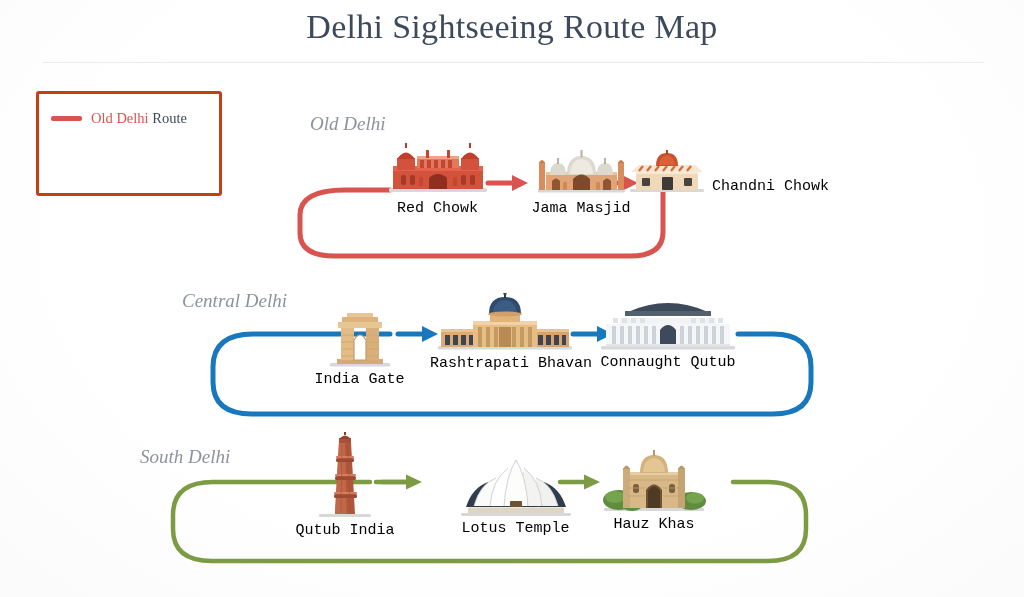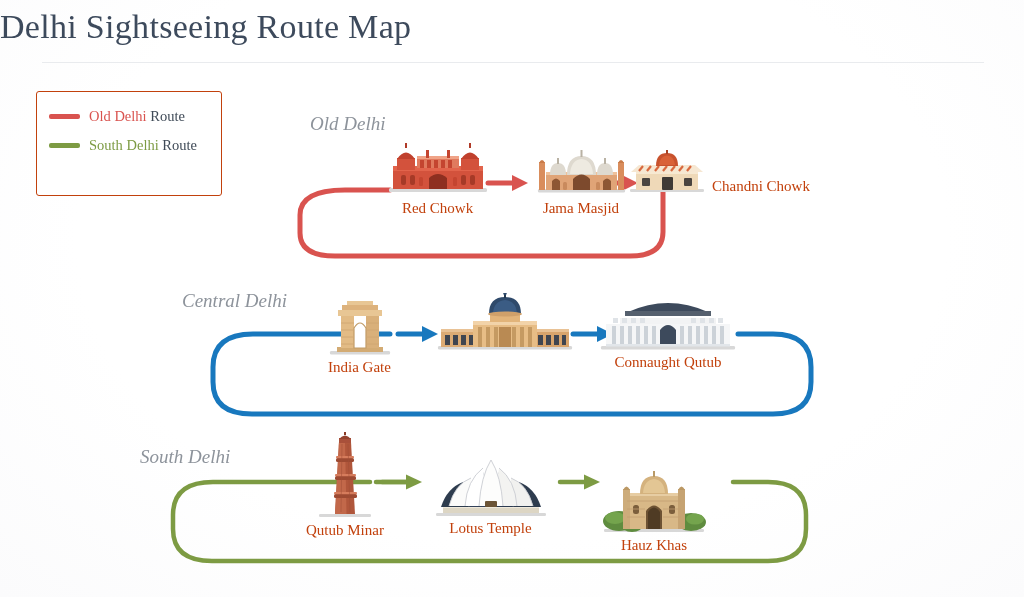--- a/index.html
+++ b/index.html
@@ -16,20 +16,21 @@
     font-family: "Liberation Serif", "DejaVu Serif", serif;
     background: radial-gradient(ellipse at 50% 40%, #ffffff 60%, #fbfbfc 100%);
   }
 
   
   #page-title {
     position: absolute;
     top: 8px;
     left: 0;
     width: 1024px;
+    text-align: center;
     font-family: "Liberation Serif", "DejaVu Serif", serif;
     font-size: 34px;
     letter-spacing: 0.3px;
     color: #3d4a5c;
   }
   #title-divider {
     position: absolute;
     top: 62px;
     left: 42px;
     width: 942px;
@@ -38,21 +39,21 @@
   }
 
   
   #legend {
     position: absolute;
     left: 36px;
     top: 91px;
     width: 186px;
     height: 105px;
     background: #ffffff;
-    border: 1px solid #c2410c;
+    border: 3px solid #c2410c;
     border-radius: 3px;
     box-sizing: border-box;
     padding: 10px 0 0 0;
   }
   .legend-item {
     display: flex;
     align-items: center;
     height: 29px;
     padding-left: 12px;
   }
@@ -93,23 +94,23 @@
   }
   .stop {
     position: absolute;
     text-align: center;
   }
   .stop-icon {
     display: block;
     margin: 0 auto;
   }
   .stop-label {
-    font-family: Liberation Serif, serif;
+    font-family: Liberation Mono, monospace;
     font-size: 15px;
-    color: #c2410c;
+    color: #000000;
     white-space: nowrap;
     margin-top: 2px;
   }
   .stop-label.side {
     position: absolute;
     margin-top: 0;
   }
   .arrow-svg { position: absolute; overflow: visible; }
 </style>
 </head>
@@ -119,24 +120,20 @@
 <div id="title-divider"></div>
 
 <div id="legend">
 
   <div class="legend-item">
     <span class="legend-swatch" style="background:#d9534f"></span>
     <span class="legend-text"><span class="lg-name" style="color:#d9534f">Old Delhi</span><span class="lg-route"> Route</span></span>
   </div>
 
 
-  <div class="legend-item">
-    <span class="legend-swatch" style="background:#7d9b43"></span>
-    <span class="legend-text"><span class="lg-name" style="color:#7d9b43">South Delhi</span><span class="lg-route"> Route</span></span>
-  </div>
 
 </div>
 
 <div class="section" style="top:0;height:270px;">
 
   <div class="section-label" style="left:310px; top:113px;">Old Delhi</div>
 
   <svg class="loop-svg" width="1024" height="270" viewBox="0 0 1024 270">
     <path d="M 390 190 L 345 190 Q 300 190 300 215 L 300 233 Q 300 256 335 256 L 630 256 Q 663 256 663 232 L 663 190" fill="none" stroke="#d9534f" stroke-width="5" stroke-linecap="round" stroke-linejoin="round"></path>
   </svg>
@@ -270,21 +267,21 @@
 
   <svg class="arrow-svg" width="40" height="20" style="left:398px; top:54px;">
     <line x1="0" y1="10" x2="26" y2="10" stroke="#1878be" stroke-width="5" stroke-linecap="round"></line>
     <polygon points="24,2 40,10 24,18" fill="#1878be"></polygon>
   </svg>
   <svg class="arrow-svg" width="40" height="20" style="left:573px; top:54px;">
     <line x1="0" y1="10" x2="26" y2="10" stroke="#1878be" stroke-width="5" stroke-linecap="round"></line>
     <polygon points="24,2 40,10 24,18" fill="#1878be"></polygon>
   </svg>
 
-  <div class="stop" style="left:307px; top:31px; width:105px;">
+  <div class="stop" style="left:307px; top:43px; width:105px;">
     <svg class="stop-icon" width="66" height="56" viewBox="0 0 66 56">
       <rect x="3" y="50" width="60" height="3.5" fill="#d8d8d8" rx="1.3"></rect>
 
       <rect x="10" y="46" width="46" height="5" fill="#d3ab73"></rect>
 
       <rect x="14" y="14" width="13" height="33" fill="#e2bb85"></rect>
       <rect x="39" y="14" width="13" height="33" fill="#d9b07a"></rect>
 
       <rect x="11" y="9" width="44" height="6" fill="#e8c694"></rect>
       <rect x="15" y="4" width="36" height="5" fill="#ddb27c"></rect>
@@ -339,20 +336,21 @@
       </g>
       <rect x="64" y="34" width="12" height="20" fill="#b98a53"></rect>
 
       <rect x="55" y="20" width="30" height="9" fill="#e2b47a"></rect>
       <path d="M 54 21 Q 54 4 70 4 Q 86 4 86 21 Z" fill="#2f4a6b"></path>
       <path d="M 58 20 Q 59 8 70 7 Q 81 8 82 20 Z" fill="#3b5c84"></path>
       <ellipse cx="70" cy="21" rx="17" ry="2.5" fill="#cfa06a"></ellipse>
       <rect x="69" y="0" width="2" height="5" fill="#24384f"></rect>
       <circle cx="70" cy="0.5" r="1.7" fill="#2f4a6b"></circle>
     </svg>
+    <div class="stop-label">Rashtrapati Bhavan</div>
   </div>
 
   <div class="stop" style="left:598px; top:22px; width:140px;">
     <svg class="stop-icon" width="140" height="60" viewBox="0 0 140 60">
       <rect x="3" y="54" width="134" height="3.5" fill="#d8d8d8" rx="1.3"></rect>
 
       <path d="M 30 20 Q 70 2 110 20 Z" fill="#3d4a5c"></path>
       <rect x="27" y="19" width="86" height="5" fill="#55606e"></rect>
 
       <rect x="22" y="24" width="96" height="8" fill="#f2f3f4"></rect>
@@ -432,24 +430,24 @@
 
       <rect x="24" y="6" width="12" height="5" fill="#a9503a"></rect>
       <path d="M 24 7 Q 30 0 36 7 Z" fill="#94422e"></path>
       <rect x="29" y="0" width="2" height="3" fill="#8a3b28"></rect>
 
       <g stroke="#a04e36" stroke-width="0.8" opacity="0.65">
         <line x1="27" y1="12" x2="26" y2="80"></line>
         <line x1="33" y1="12" x2="35" y2="80"></line>
       </g>
     </svg>
-    <div class="stop-label">Qutub Minar</div>
-  </div>
-
-  <div class="stop" style="left:428px; top:26px; width:125px;">
+    <div class="stop-label">Qutub India</div>
+  </div>
+
+  <div class="stop" style="left:453px; top:26px; width:125px;">
     <svg class="stop-icon" width="120" height="62" viewBox="0 0 120 62">
       <rect x="5" y="57" width="110" height="3" fill="#d8d8d8" rx="1.2"></rect>
 
       <rect x="12" y="50" width="96" height="7" fill="#ddd6c4"></rect>
       <rect x="12" y="50" width="96" height="2" fill="#efe9db"></rect>
 
       <path d="M 10 51 Q 16 32 32 26 L 38 51 Z" fill="#2e3c4e"></path>
       <path d="M 110 51 Q 104 32 88 26 L 82 51 Z" fill="#2e3c4e"></path>
       <path d="M 38 51 Q 40 28 52 16 L 60 51 Z" fill="#33425a"></path>
       <path d="M 82 51 Q 80 28 68 16 L 60 51 Z" fill="#2b3a50"></path>
@@ -466,21 +464,21 @@
         <path d="M 48 50 Q 50 20 60 4 Q 70 20 72 50"></path>
         <path d="M 86 50 Q 84 24 68 12"></path>
           <path d="M 102 50 Q 96 28 80 22"></path>
       </g>
 
       <rect x="54" y="45" width="12" height="6" fill="#6b5436" rx="1"></rect>
     </svg>
     <div class="stop-label">Lotus Temple</div>
   </div>
 
-  <div class="stop" style="left:598px; top:39px; width:112px;">
+  <div class="stop" style="left:598px; top:18px; width:112px;">
     <svg class="stop-icon" width="110" height="66" viewBox="0 0 110 66">
       <rect x="5" y="60" width="100" height="3" fill="#d8d8d8" rx="1.2"></rect>
 
       <g fill="#5f8c3f">
         <ellipse cx="20" cy="52" rx="16" ry="10"></ellipse>
         <ellipse cx="92" cy="53" rx="15" ry="9"></ellipse>
         <ellipse cx="33" cy="56" rx="11" ry="7"></ellipse>
       </g>
       <g fill="#74a44d">
         <ellipse cx="16" cy="49" rx="10" ry="6"></ellipse>

